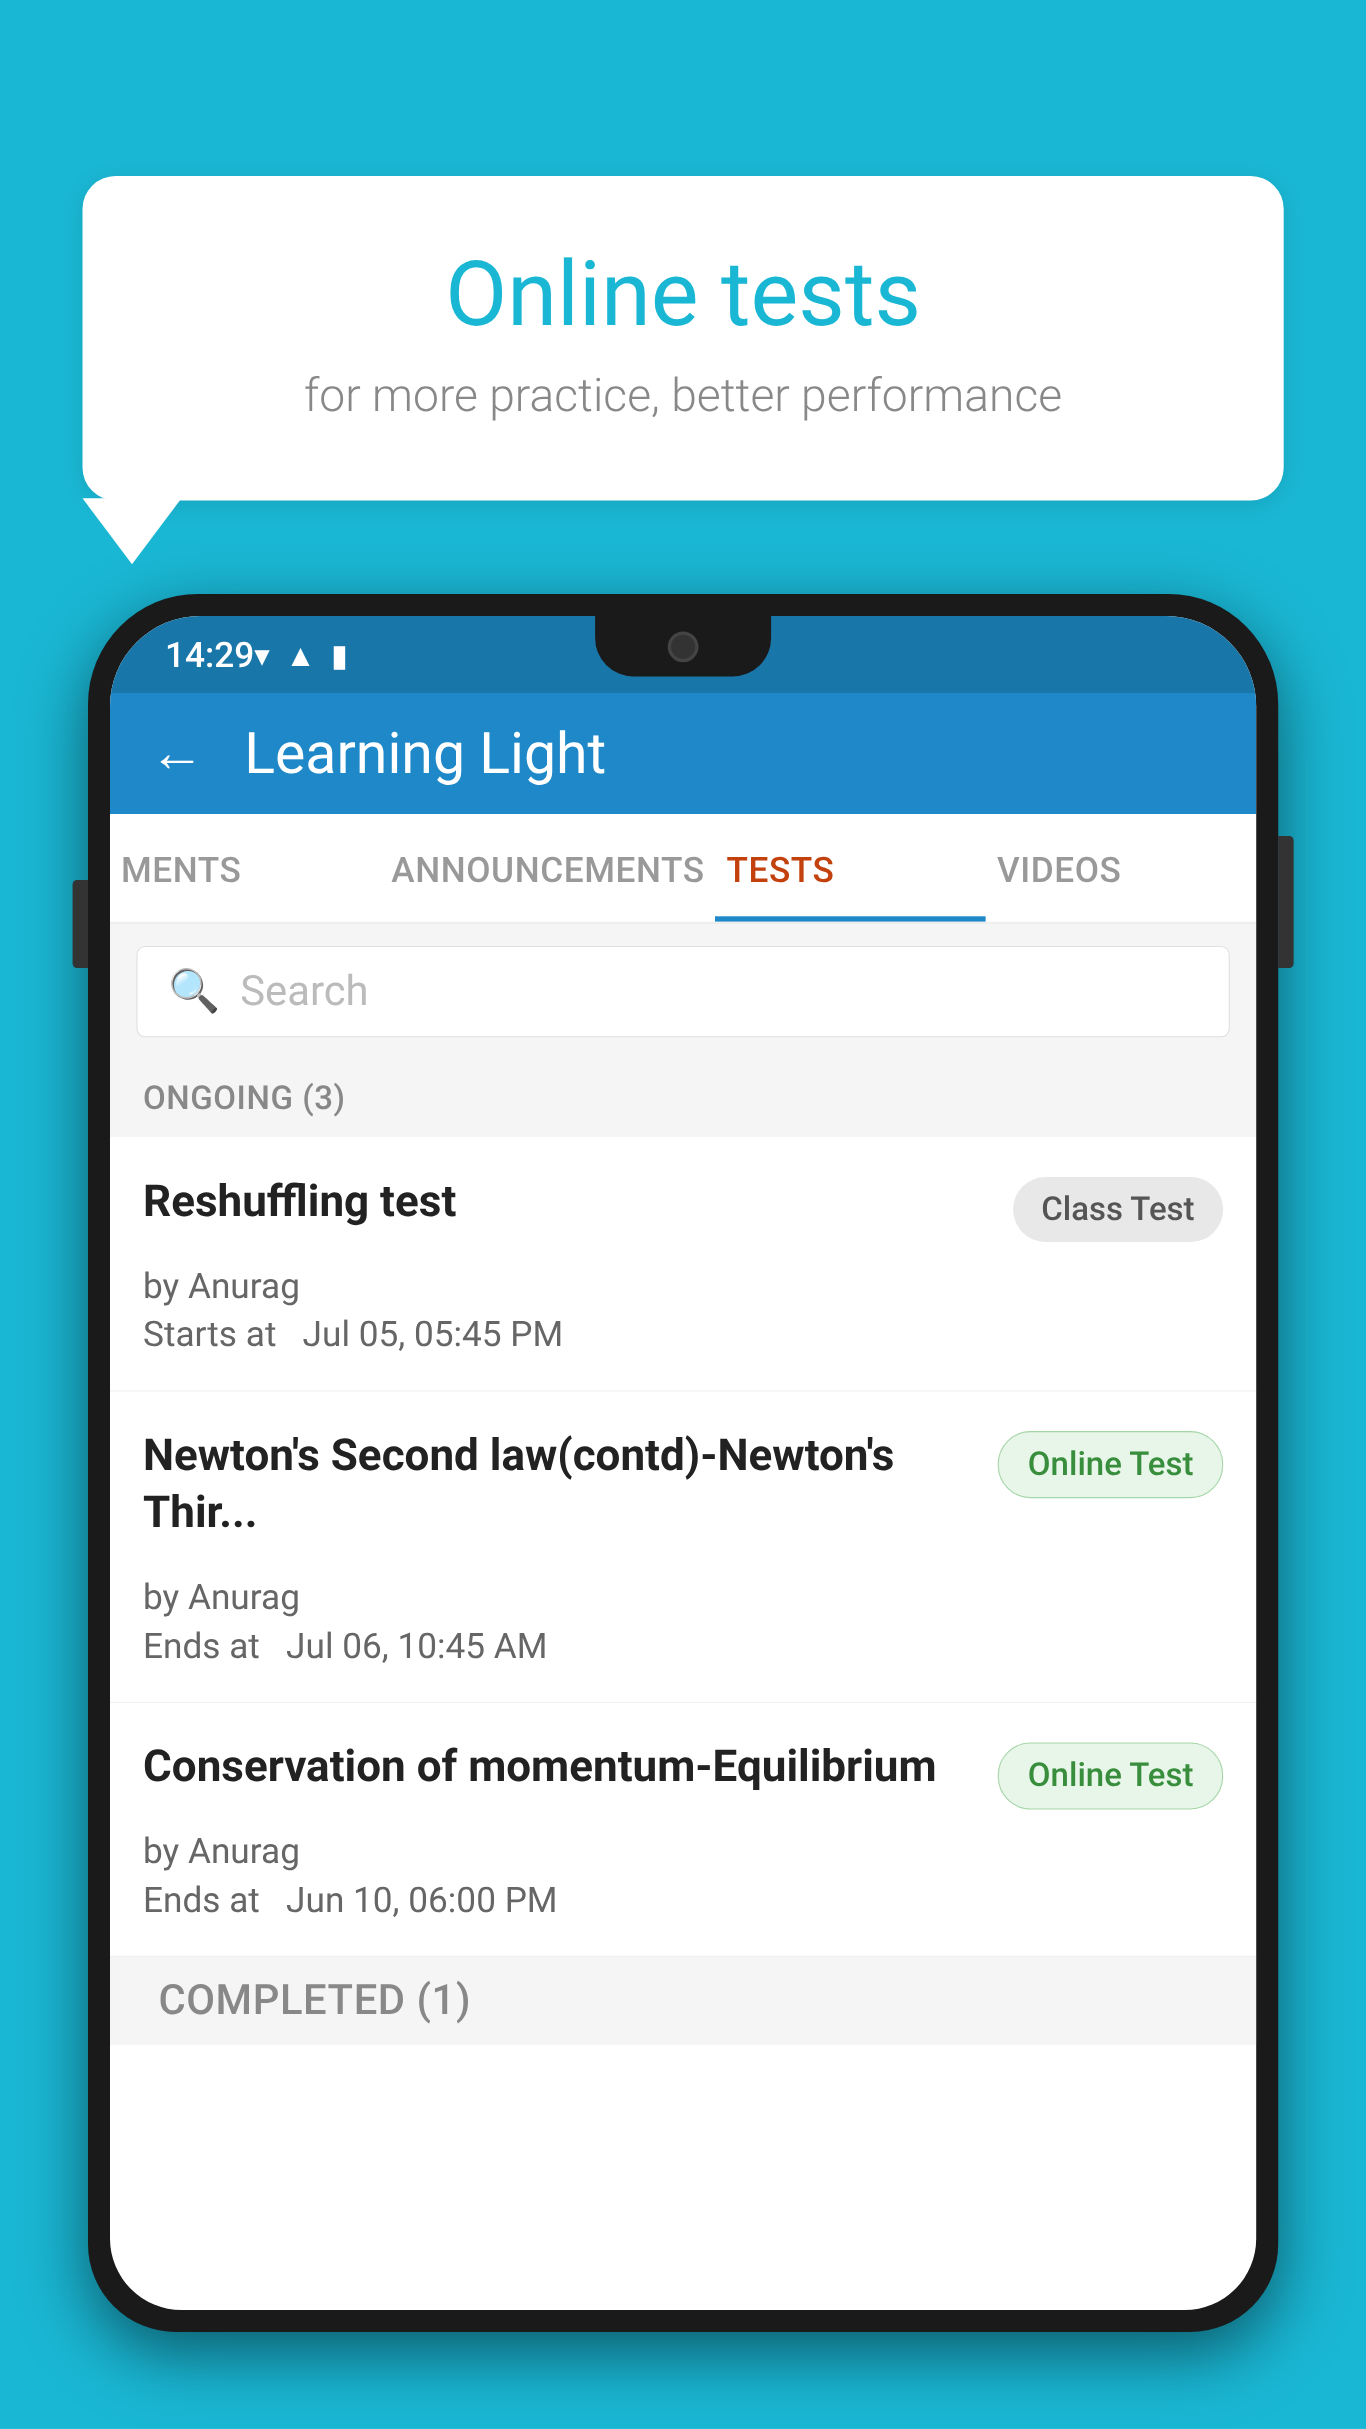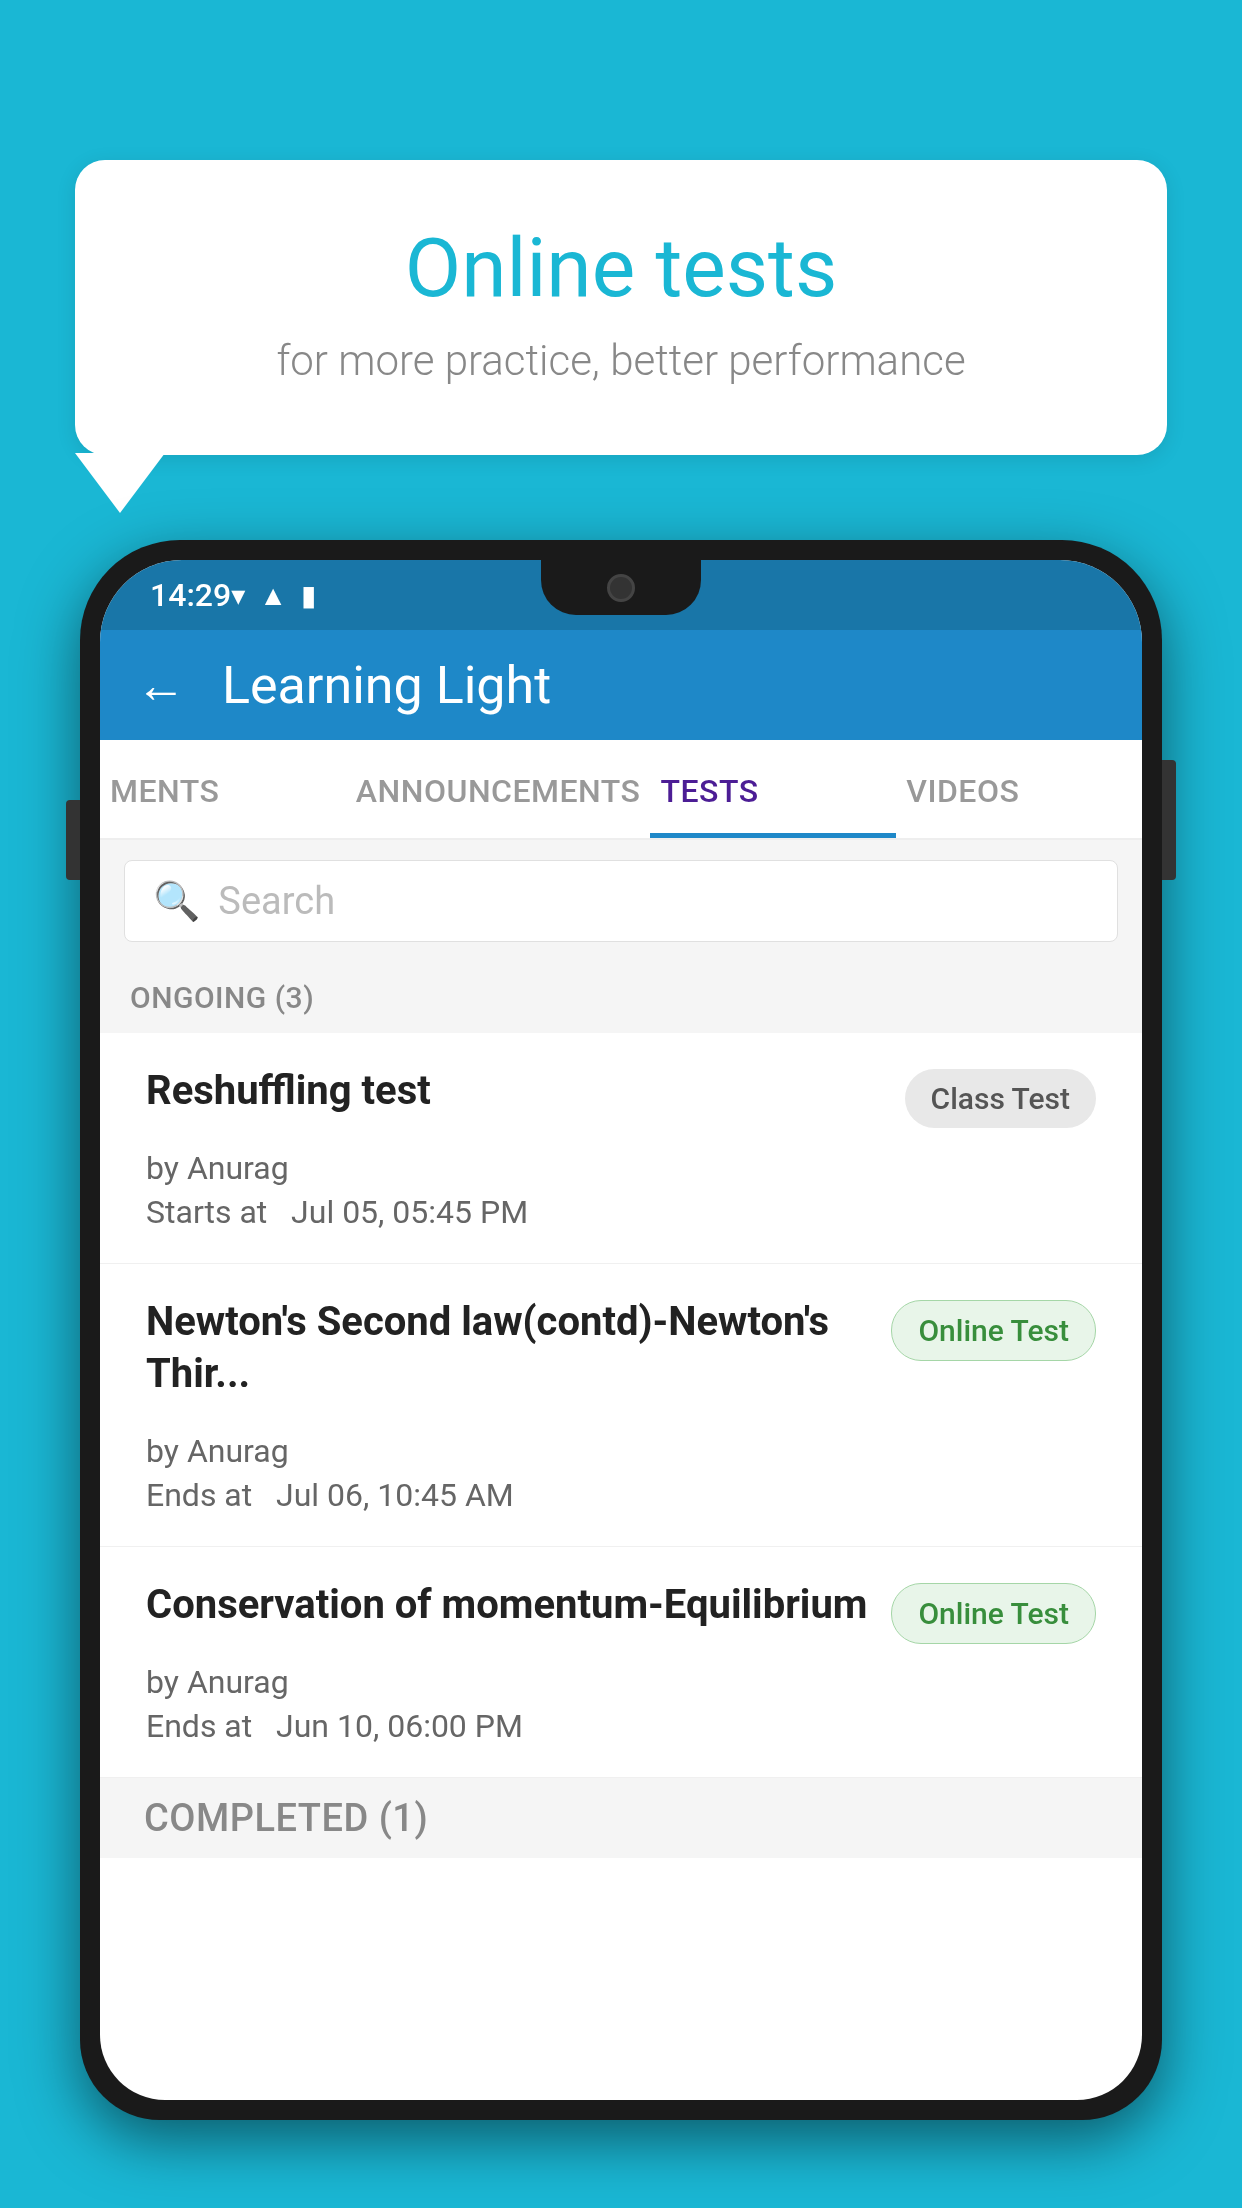--- a/index.html
+++ b/index.html
@@ -194,21 +194,21 @@
       padding: 32px 10px 28px;
       font-size: 32px;
       color: #999;
       font-weight: 500;
       letter-spacing: 0.5px;
       position: relative;
       text-transform: uppercase;
     }
 
     .tab.active {
-      color: #4c1d95;
+      color: #c2410c;
     }
 
     .tab.active::after {
       content: '';
       position: absolute;
       bottom: 0;
       left: 0;
       right: 0;
       height: 5px;
       background: #1e88c8;
@@ -249,21 +249,21 @@
       font-weight: 500;
       letter-spacing: 0.5px;
     }
 
     
     .test-list {
       background: white;
     }
 
     .test-item {
-      padding: 32px 46px;
+      padding: 32px 30px;
       border-bottom: 1px solid #f0f0f0;
       display: flex;
       align-items: flex-start;
       justify-content: space-between;
     }
 
     .test-info {
       flex: 1;
       padding-right: 20px;
     }

